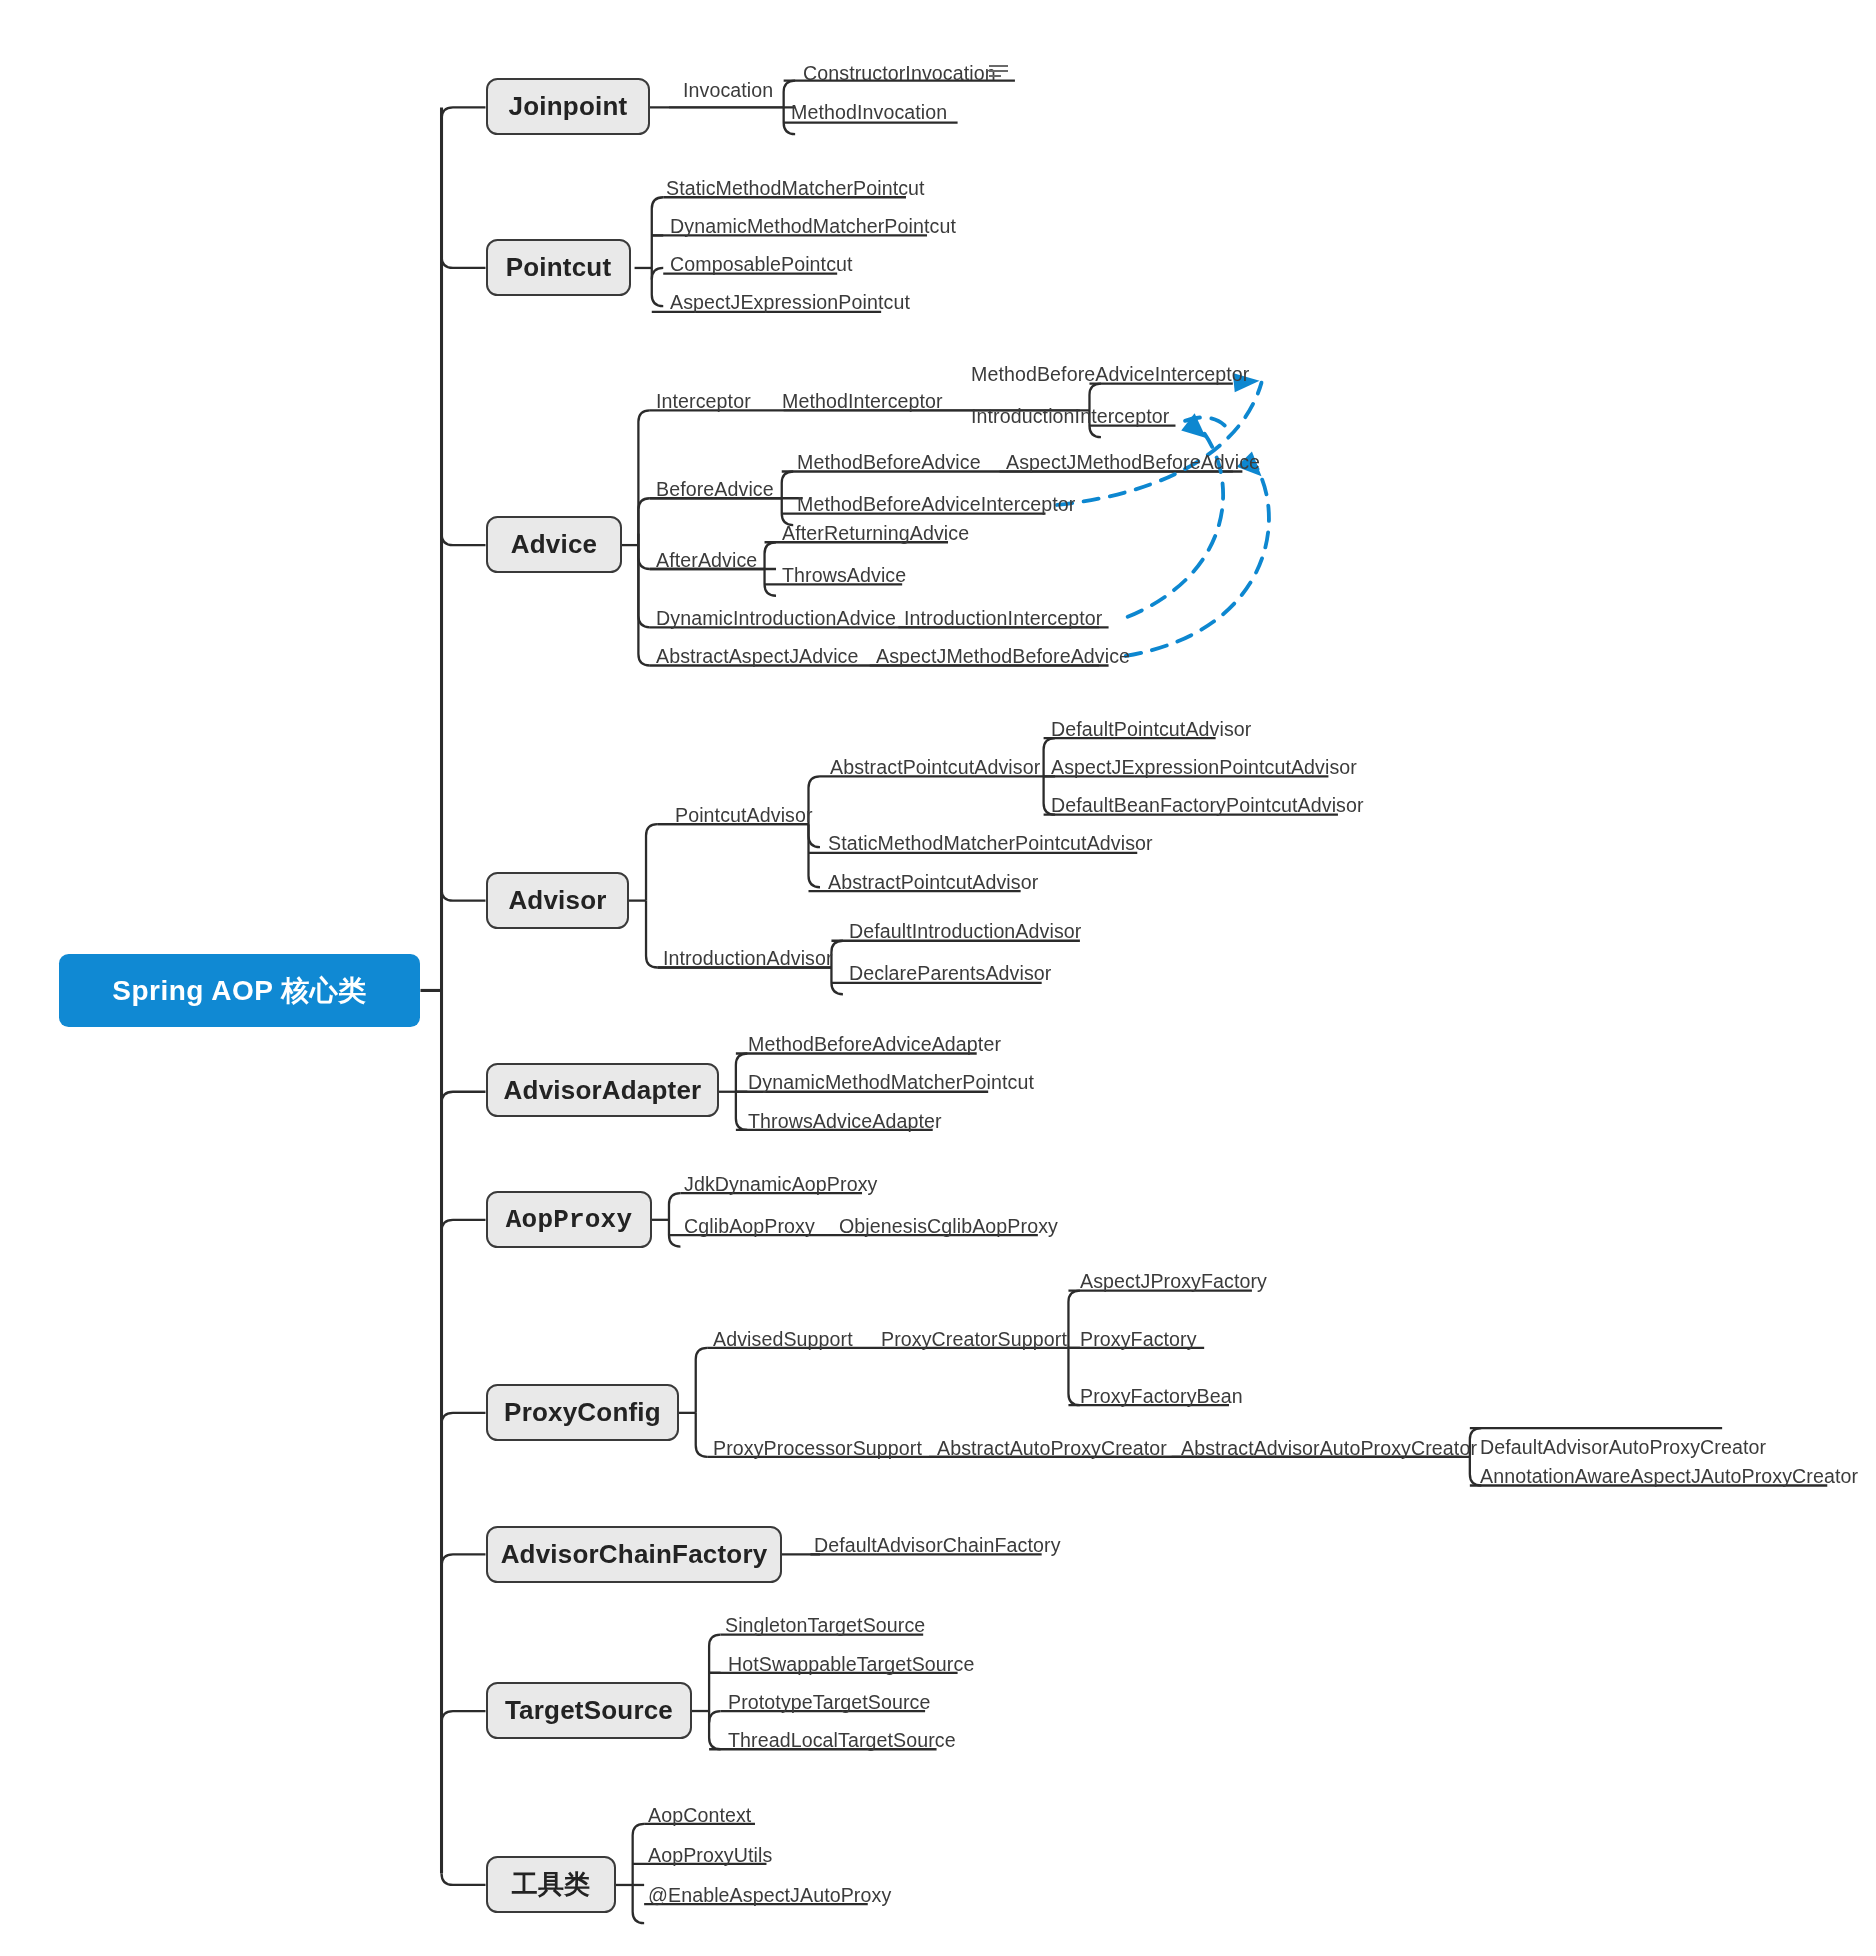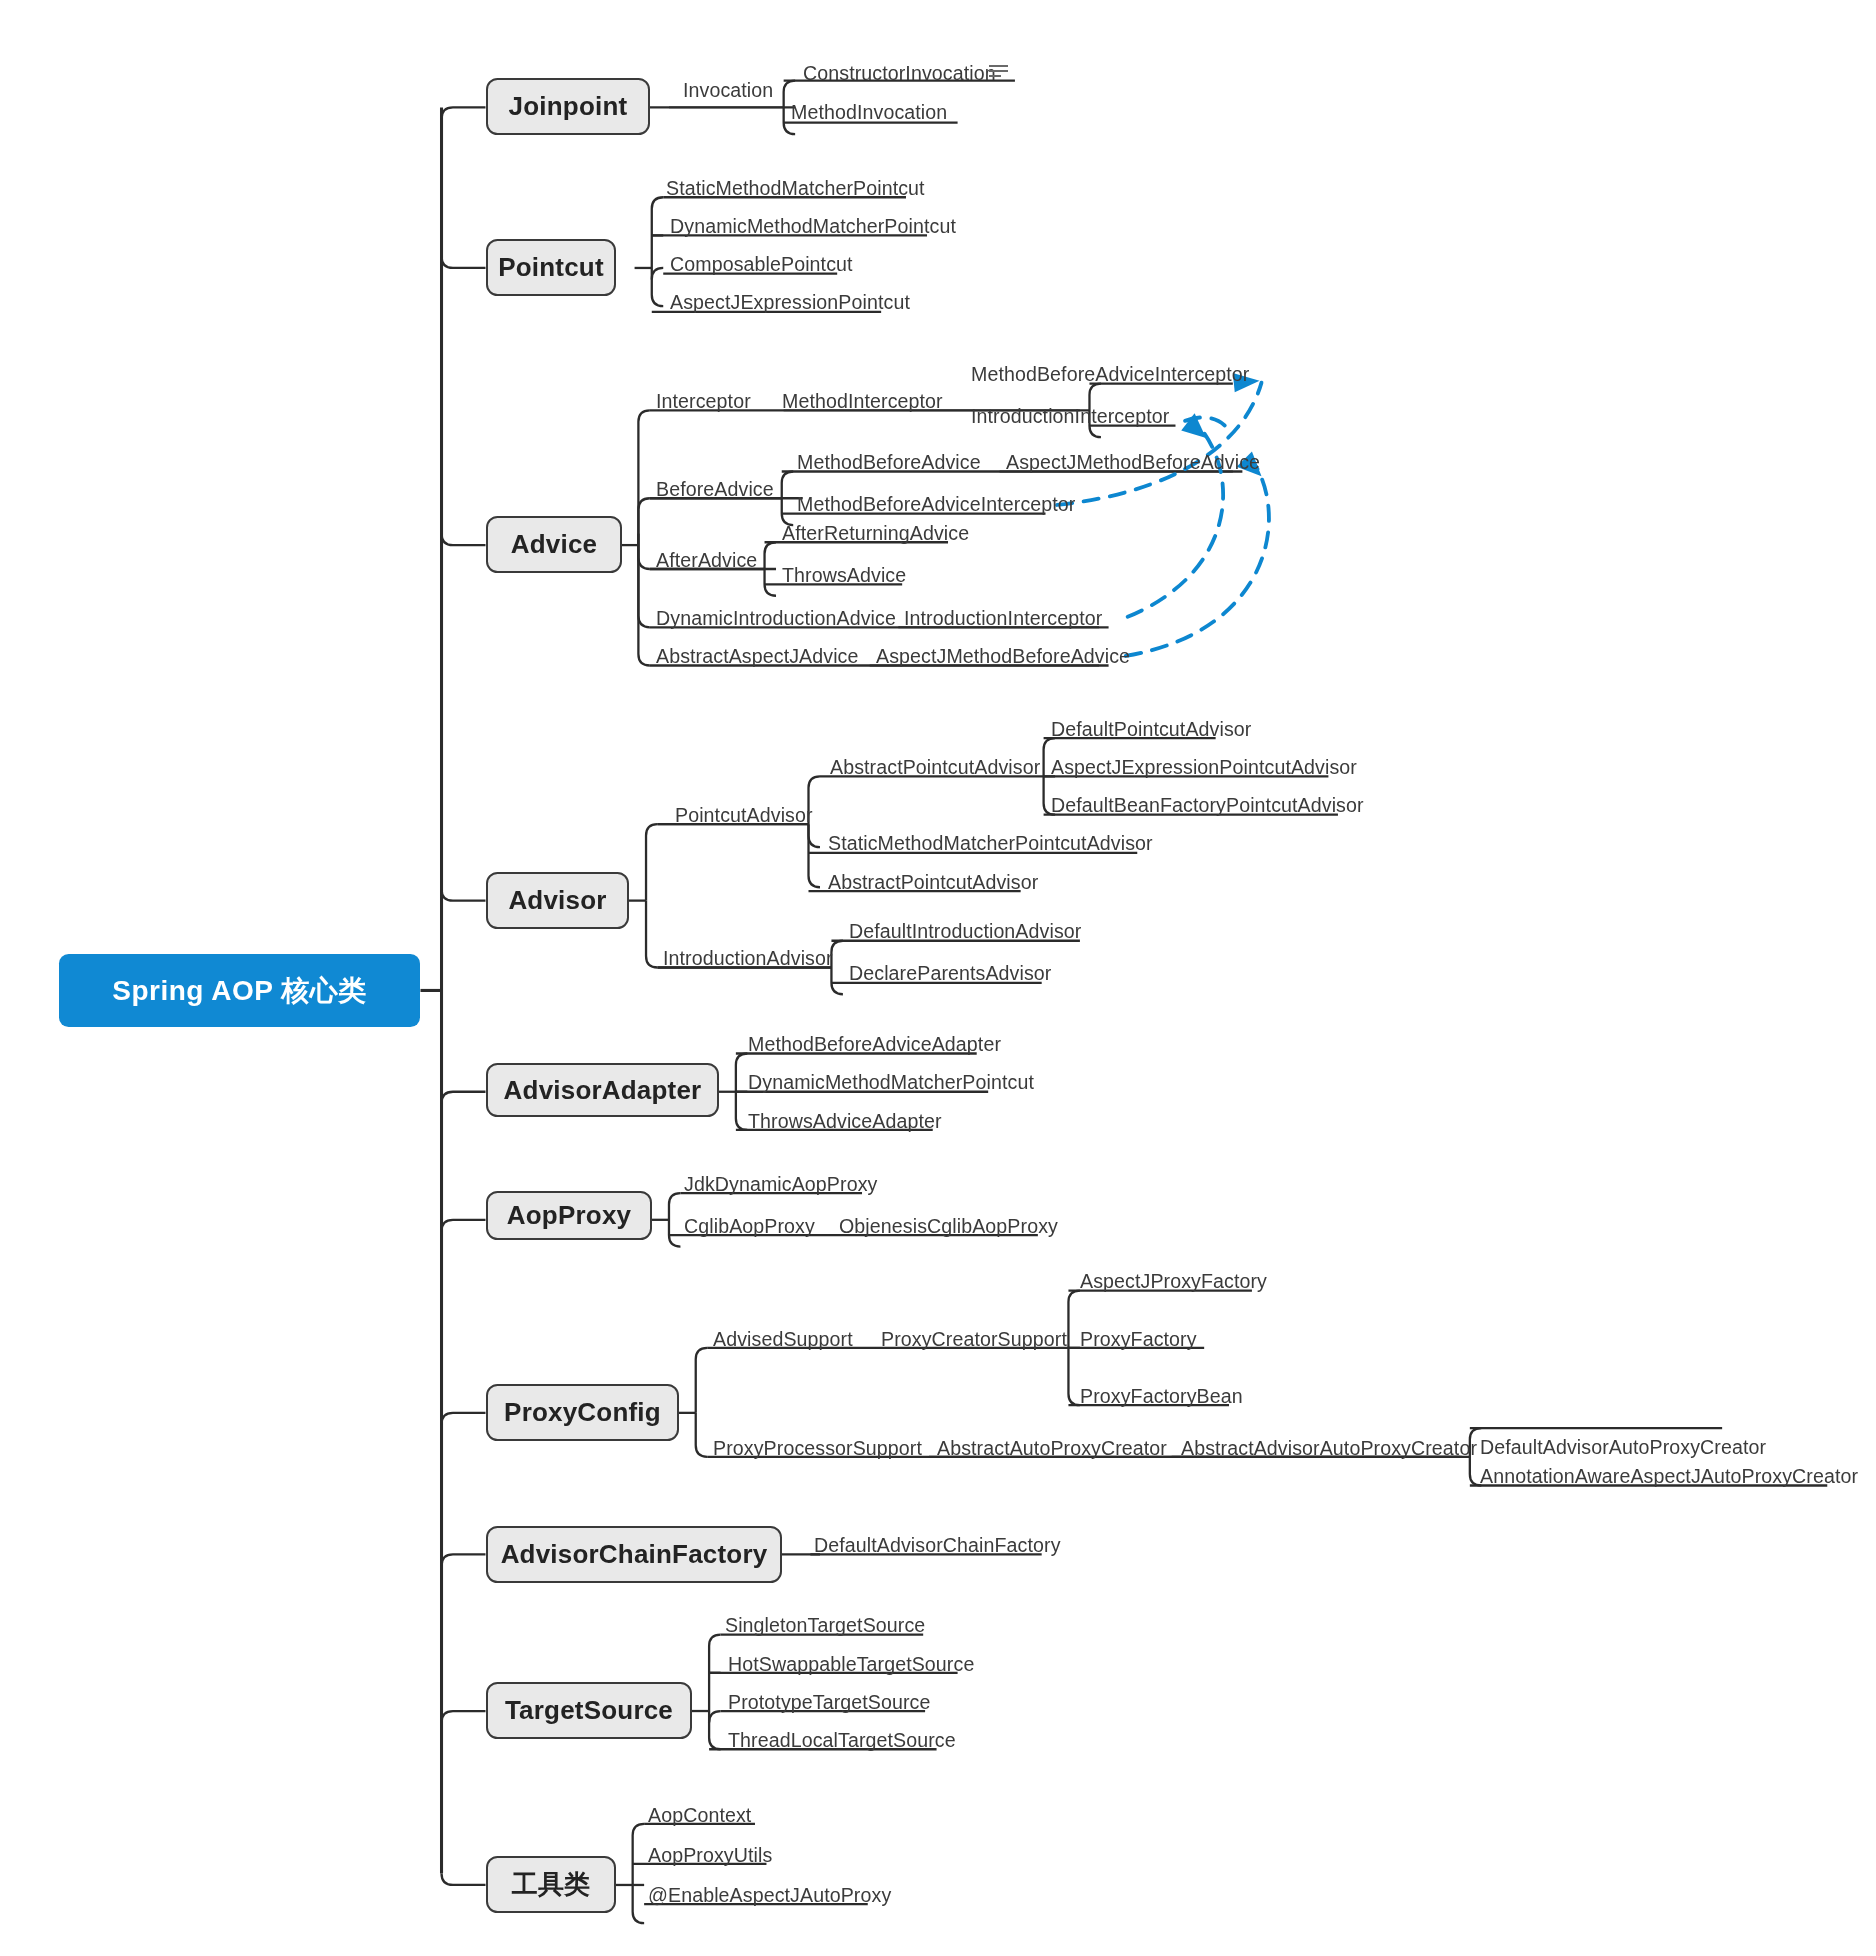--- a/index.html
+++ b/index.html
@@ -278,37 +278,37 @@
   </svg>
 
   <div class="root-box" style="left:59px; top:954px; width:361px; height:73px;">
     <span>Spring AOP 核心类</span>
   </div>
 
   <div class="node-box" style="left:486px; top:78px; width:164px; height:57px;">
     <span>Joinpoint</span>
   </div>
 
-  <div class="node-box" style="left:486px; top:239px; width:130px; height:57px;">
+  <div class="node-box" style="left:486px; top:239px; width:145px; height:57px;">
     <span>Pointcut</span>
   </div>
 
   <div class="node-box" style="left:486px; top:516px; width:136px; height:57px;">
     <span>Advice</span>
   </div>
 
   <div class="node-box" style="left:486px; top:872px; width:143px; height:57px;">
     <span>Advisor</span>
   </div>
 
   <div class="node-box" style="left:486px; top:1063px; width:233px; height:54px;">
     <span>AdvisorAdapter</span>
   </div>
 
-  <div class="node-box" style="left:486px; top:1191px; width:166px; height:49px;">
+  <div class="node-box" style="left:486px; top:1191px; width:166px; height:57px;font-family:Liberation Mono, monospace;">
     <span>AopProxy</span>
   </div>
 
   <div class="node-box" style="left:486px; top:1384px; width:193px; height:57px;">
     <span>ProxyConfig</span>
   </div>
 
   <div class="node-box" style="left:486px; top:1526px; width:296px; height:57px;">
     <span>AdvisorChainFactory</span>
   </div>

